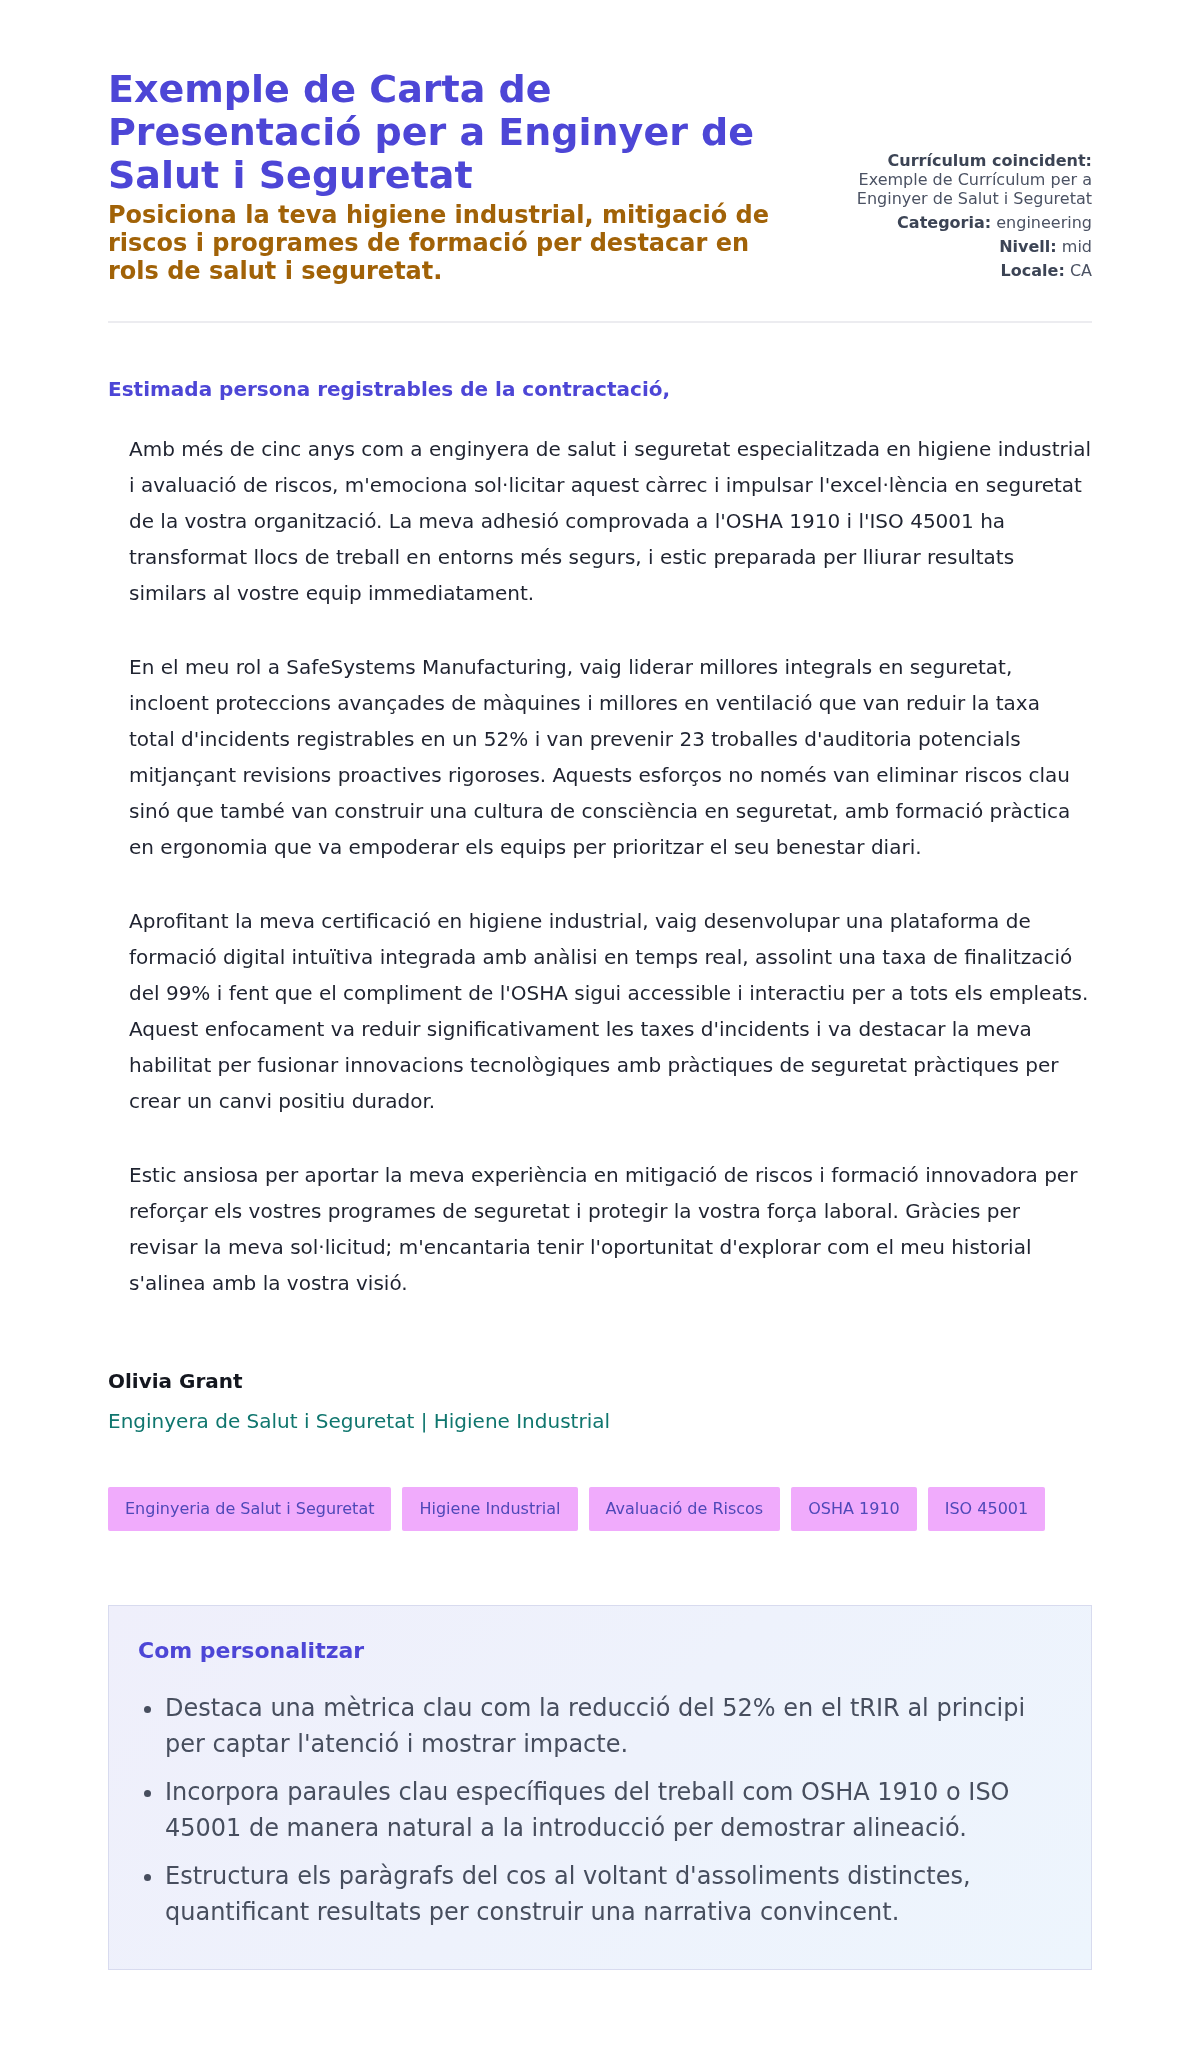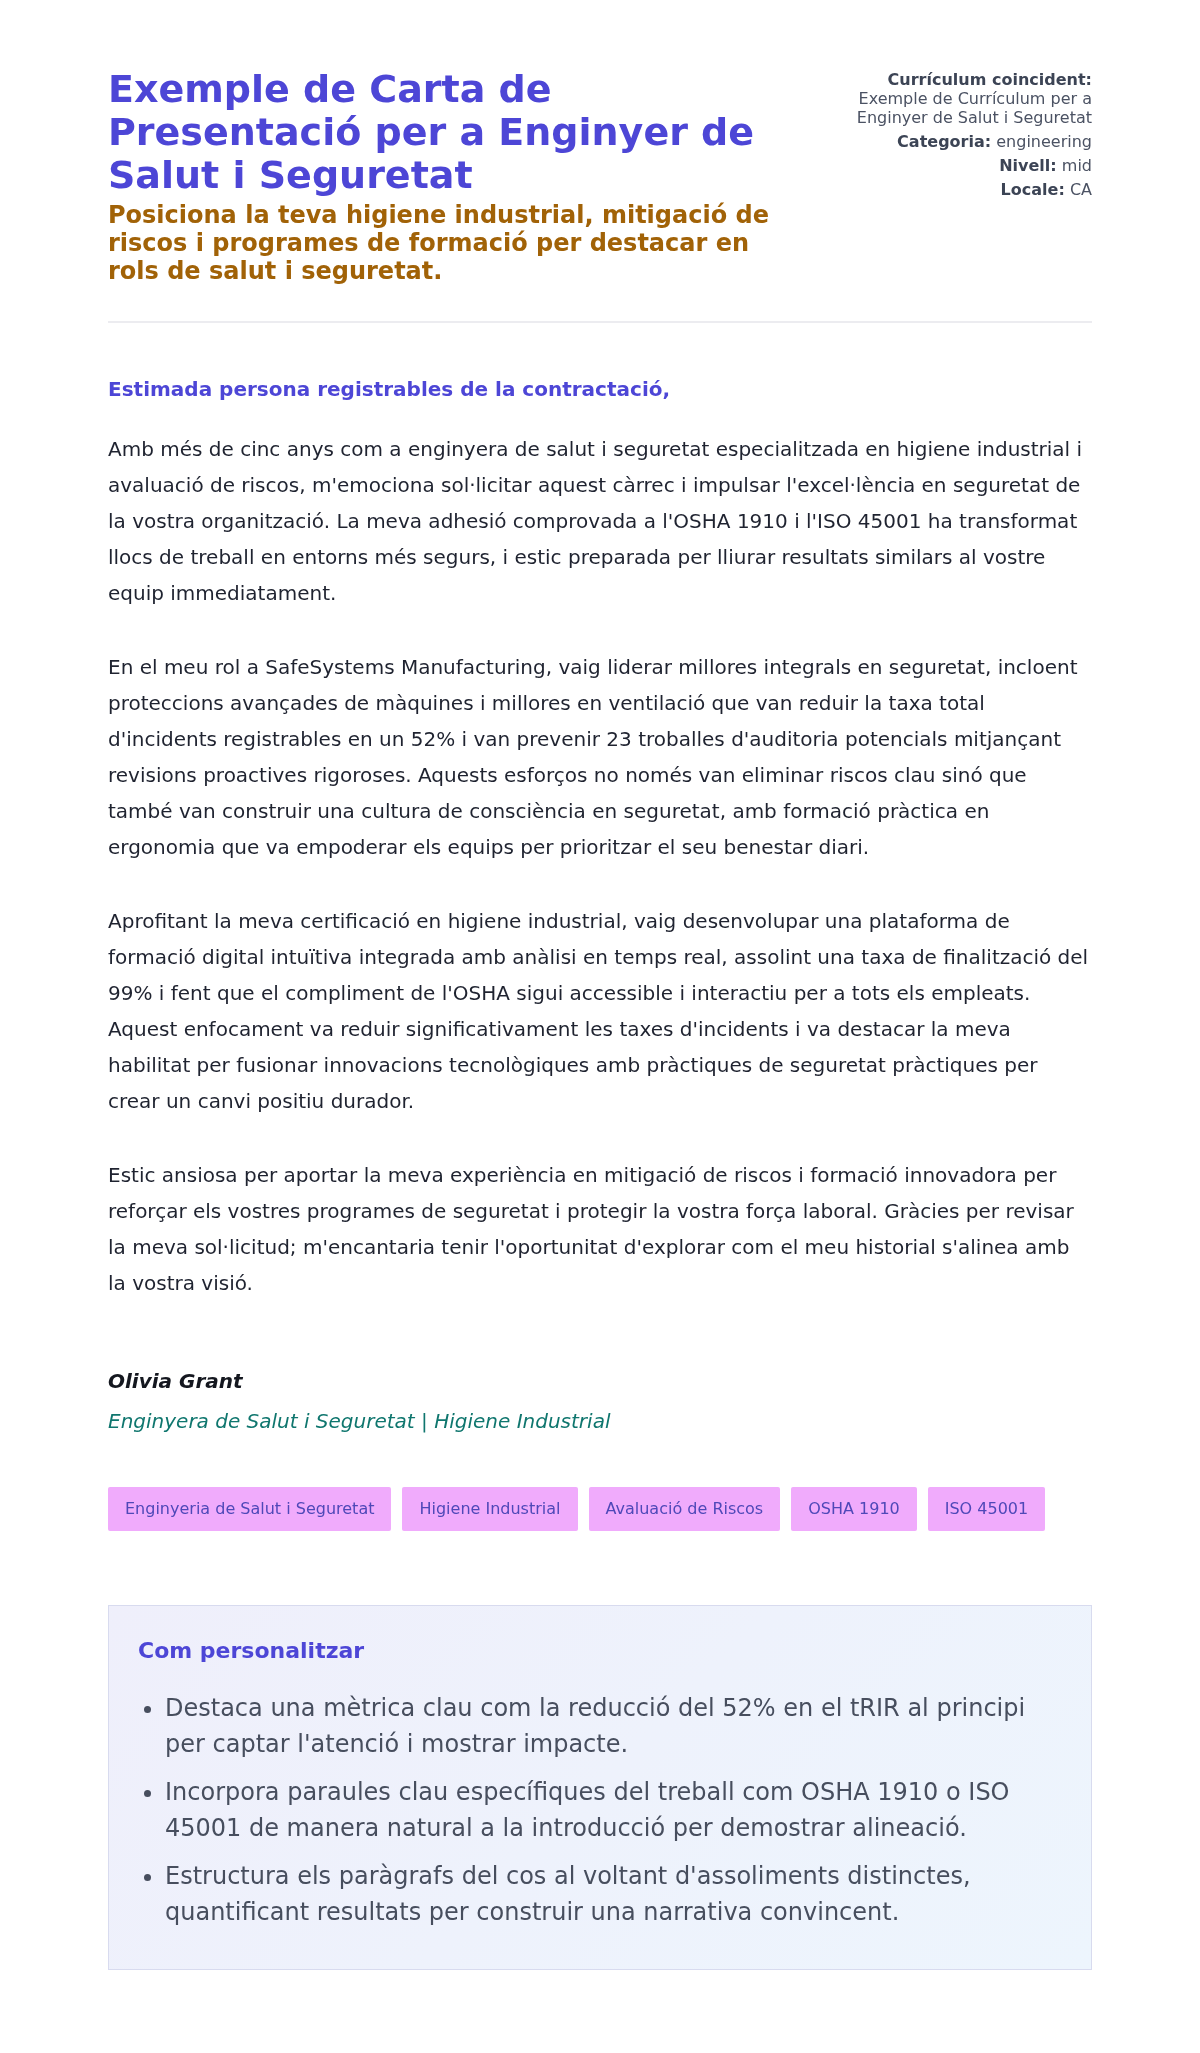--- a/index.html
+++ b/index.html
@@ -10,21 +10,21 @@
       font-family: "DejaVu Sans", sans-serif;
       color: #1f2330;
     }
     .page {
       width: 1200px;
       padding: 68px 108px 60px 108px;
     }
     .header {
       display: flex;
       justify-content: space-between;
-      align-items: flex-start;
+      align-items: flex-end;
       padding-bottom: 36px;
       border-bottom: 2px solid #ececf0;
     }
     .header-left { width: 700px; }
     .title {
       font-size: 38px;
       line-height: 43px;
       font-weight: bold;
       color: #4d46d6;
       letter-spacing: 0px;
@@ -51,30 +51,30 @@
 
     .greeting {
       margin-top: 54px;
       font-size: 20px;
       line-height: 24px;
       font-weight: bold;
       color: #4d46d6;
     }
     .body {
       margin-top: 30px;
+      margin-left: 21px;
     }
     .body p {
       font-size: 20px;
       line-height: 36px;
       color: #1f2330;
       margin-bottom: 38px;
     }
     .signature {
       margin-top: 68px;
-      font-style: italic;
     }
     .sig-name {
       font-size: 20px;
       line-height: 24px;
       font-weight: bold;
       color: #14171f;
     }
     .sig-title {
       margin-top: 16px;
       font-size: 20px;

